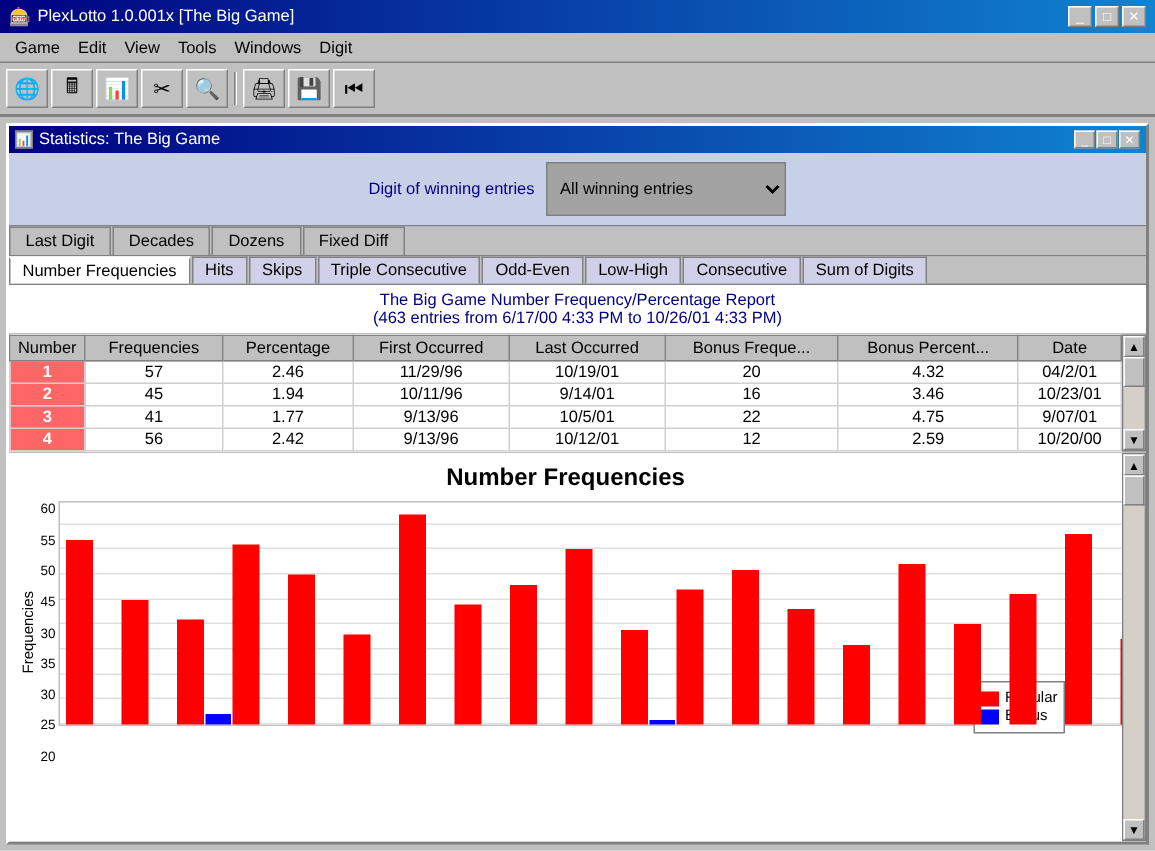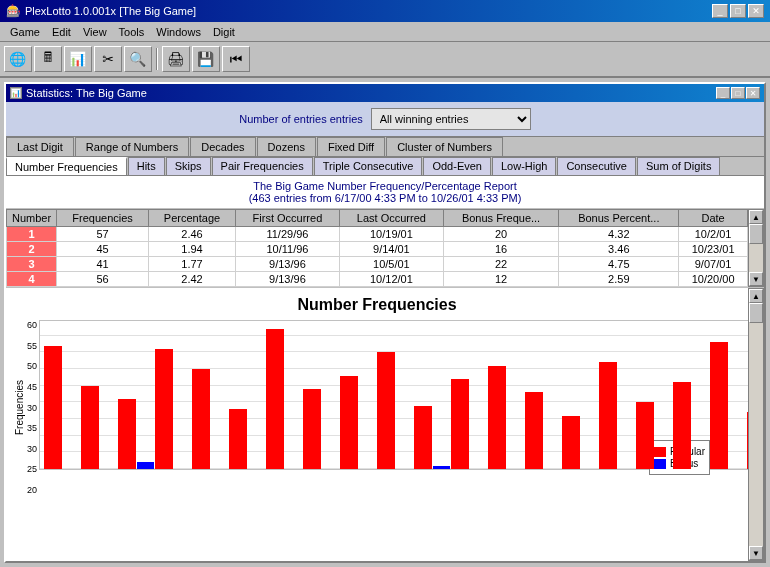--- a/index.html
+++ b/index.html
@@ -104,26 +104,26 @@
     .winning-row {
       background: #c8d0e8;
       display: flex;
       align-items: center;
       justify-content: center;
       padding: 6px;
       gap: 8px;
       border-bottom: 1px solid #808080;
     }
     .winning-select {
-      background: #e5e5e5;
+      background: #a3a3a3;
       border: 1px solid #808080;
       padding: 2px 4px;
       font-size: 11px;
       width: 160px;
-      height: 22px;
+      height: 36px;
     }
 
     
     .tabs-row1 {
       display: flex;
       background: #c0c0c0;
       border-bottom: 1px solid #808080;
     }
     .tab1 {
       padding: 3px 10px;
@@ -342,38 +342,35 @@
       <div class="stats-title-btns">
         <div class="stats-btn">_</div>
         <div class="stats-btn">□</div>
         <div class="stats-btn">✕</div>
       </div>
     </div>
 
     <div class="stats-body">
 
       <div class="winning-row">
-        <span style="color:#000080; font-size:11px;">Number of entries entries</span>
+        <span style="color:#000080; font-size:11px;">Digit of winning entries</span>
         <select class="winning-select"><option>All winning entries</option><option>Jackpot winners only</option><option>Last 100 entries</option></select>
       </div>
 
       <div class="tabs-row1">
         <div class="tab1">Last Digit</div>
-        <div class="tab1">Range of Numbers</div>
         <div class="tab1">Decades</div>
         <div class="tab1">Dozens</div>
         <div class="tab1">Fixed Diff</div>
-        <div class="tab1">Cluster of Numbers</div>
       </div>
 
       <div class="tabs-row2">
         <div class="tab2 active">Number Frequencies</div>
         <div class="tab2">Hits</div>
         <div class="tab2">Skips</div>
-        <div class="tab2">Pair Frequencies</div>
         <div class="tab2">Triple Consecutive</div>
         <div class="tab2">Odd-Even</div>
         <div class="tab2">Low-High</div>
         <div class="tab2">Consecutive</div>
         <div class="tab2">Sum of Digits</div>
       </div>
 
       <div class="report-header">
         <div>The Big Game Number Frequency/Percentage Report</div>
         <div>(463 entries from 6/17/00 4:33 PM to 10/26/01 4:33 PM)</div>
@@ -396,21 +393,21 @@
             </thead>
             <tbody id="table-body">
             <tr class="row-highlight">
       <td>1</td>
       <td>57</td>
       <td>2.46</td>
       <td>11/29/96</td>
       <td>10/19/01</td>
       <td>20</td>
       <td>4.32</td>
-      <td>10/2/01</td>
+      <td>04/2/01</td>
     </tr>
                 <tr class="row-highlight">
       <td>2</td>
       <td>45</td>
       <td>1.94</td>
       <td>10/11/96</td>
       <td>9/14/01</td>
       <td>16</td>
       <td>3.46</td>
       <td>10/23/01</td>

